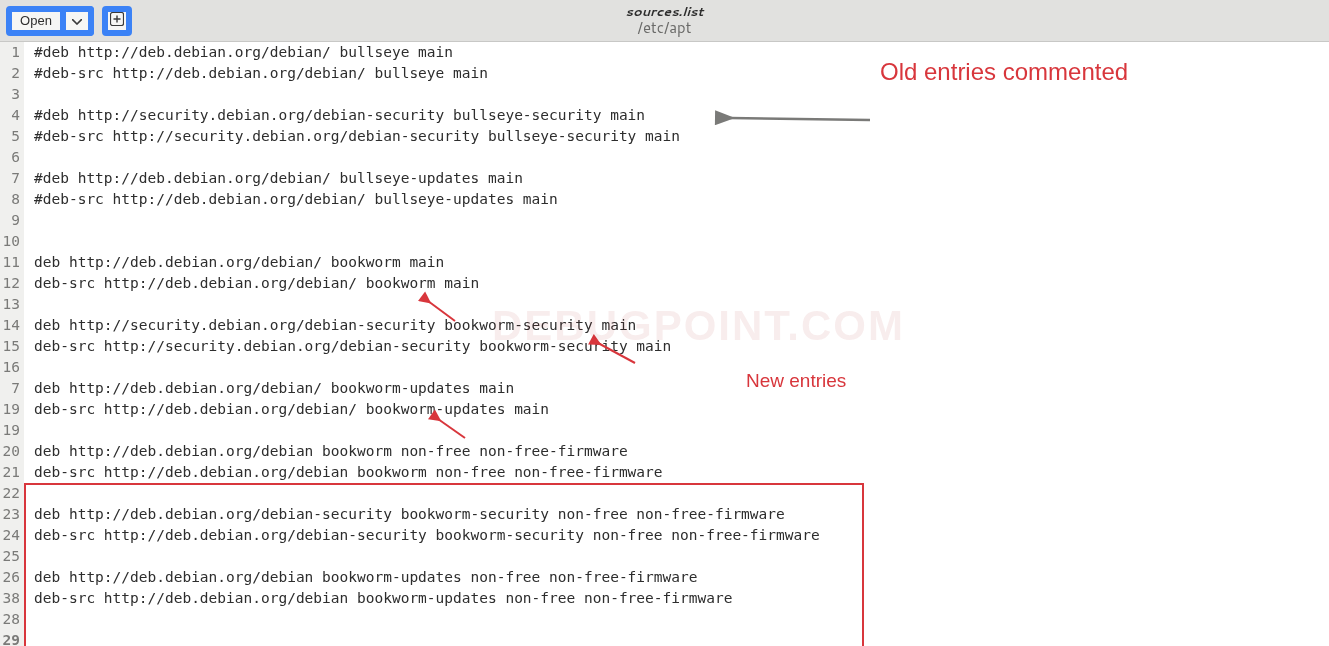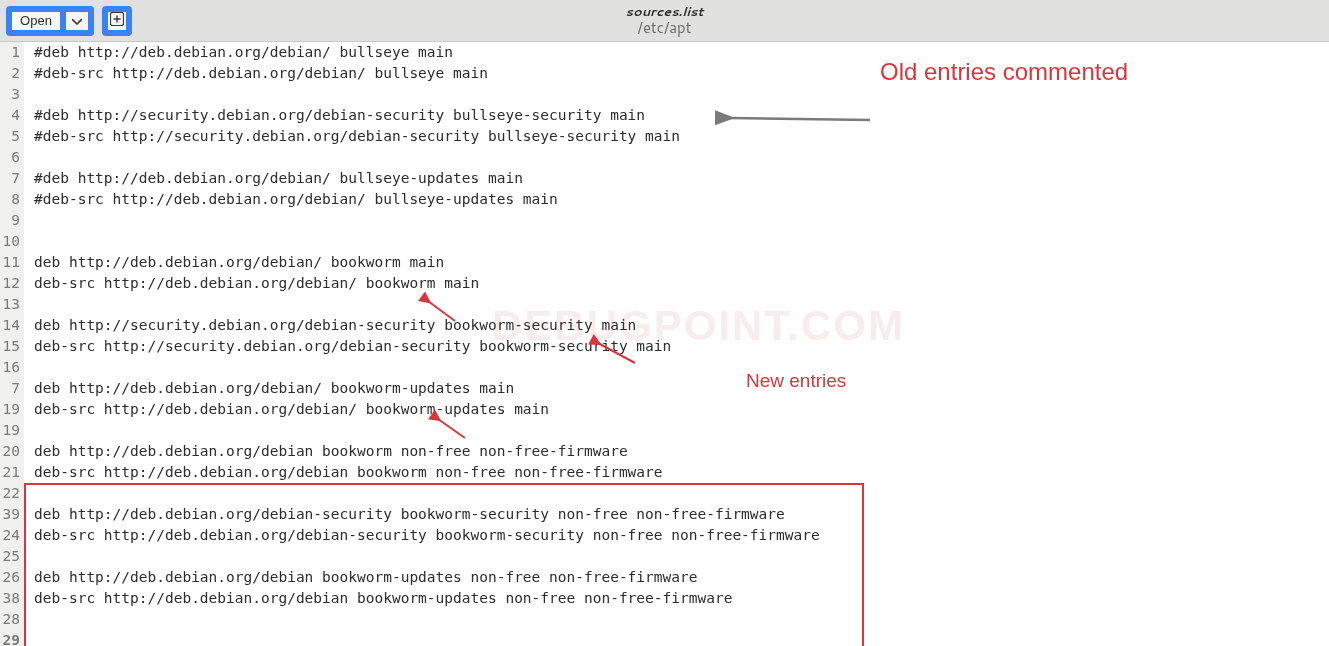--- a/index.html
+++ b/index.html
@@ -144,21 +144,21 @@
       <div>13</div>
       <div>14</div>
       <div>15</div>
       <div>16</div>
       <div>7</div>
       <div>19</div>
       <div>19</div>
       <div>20</div>
       <div>21</div>
       <div>22</div>
-      <div>39</div>
+      <div>23</div>
       <div>24</div>
       <div>25</div>
       <div>26</div>
       <div>38</div>
       <div>28</div>
       <div class="line29">29</div>
     </div>
   <div class="code" id="code"><div>#deb http://deb.debian.org/debian/ bullseye main</div><div>#deb-src http://deb.debian.org/debian/ bullseye main</div><div></div><div>#deb http://security.debian.org/debian-security bullseye-security main</div><div>#deb-src http://security.debian.org/debian-security bullseye-security main</div><div></div><div>#deb http://deb.debian.org/debian/ bullseye-updates main</div><div>#deb-src http://deb.debian.org/debian/ bullseye-updates main</div><div></div><div></div><div>deb http://deb.debian.org/debian/ bookworm main</div><div>deb-src http://deb.debian.org/debian/ bookworm main</div><div></div><div>deb http://security.debian.org/debian-security bookworm-security main</div><div>deb-src http://security.debian.org/debian-security bookworm-security main</div><div></div><div>deb http://deb.debian.org/debian/ bookworm-updates main</div><div>deb-src http://deb.debian.org/debian/ bookworm-updates main</div><div></div><div>deb http://deb.debian.org/debian bookworm non-free non-free-firmware</div><div>deb-src http://deb.debian.org/debian bookworm non-free non-free-firmware</div><div></div><div>deb http://deb.debian.org/debian-security bookworm-security non-free non-free-firmware</div><div>deb-src http://deb.debian.org/debian-security bookworm-security non-free non-free-firmware</div><div></div><div>deb http://deb.debian.org/debian bookworm-updates non-free non-free-firmware</div><div>deb-src http://deb.debian.org/debian bookworm-updates non-free non-free-firmware</div><div></div><div></div></div>
 
   <svg class="arrow" style="left:720px; top:72px;" width="160" height="20">

